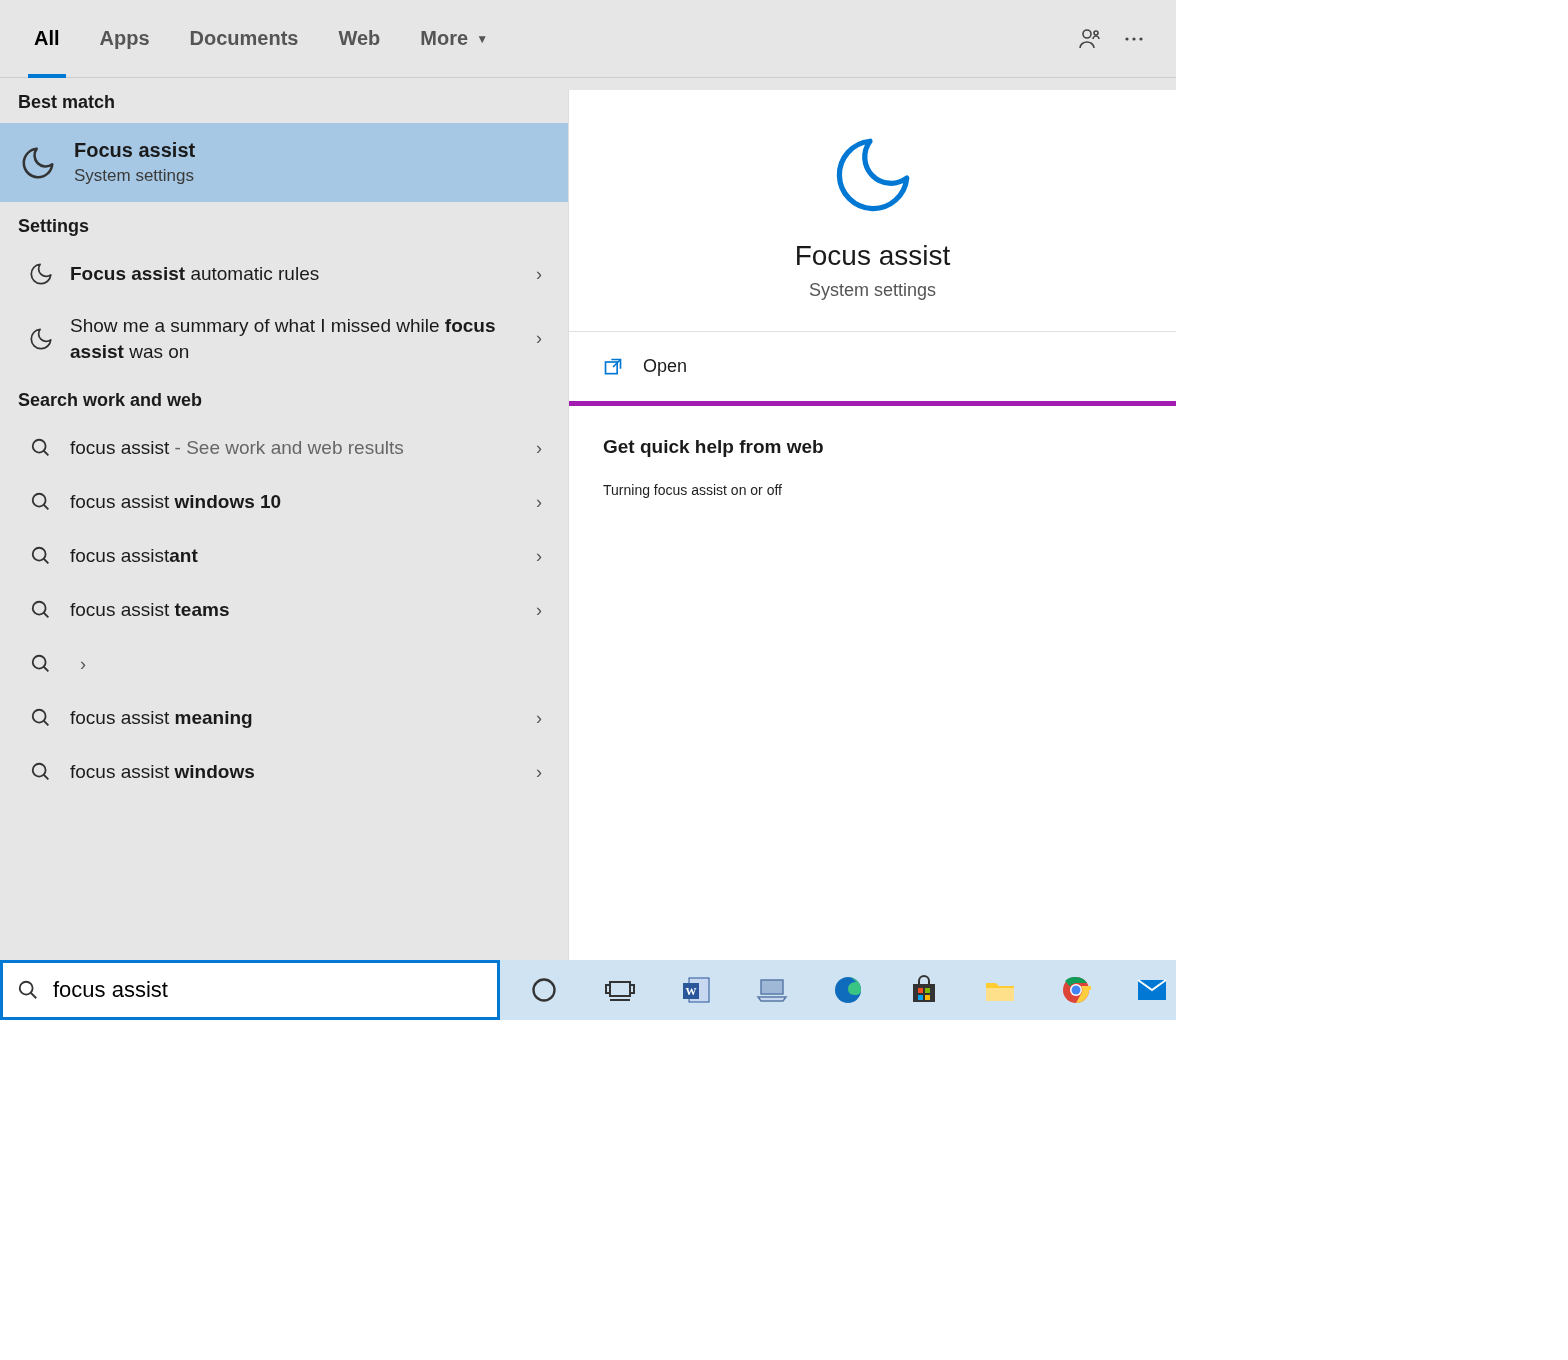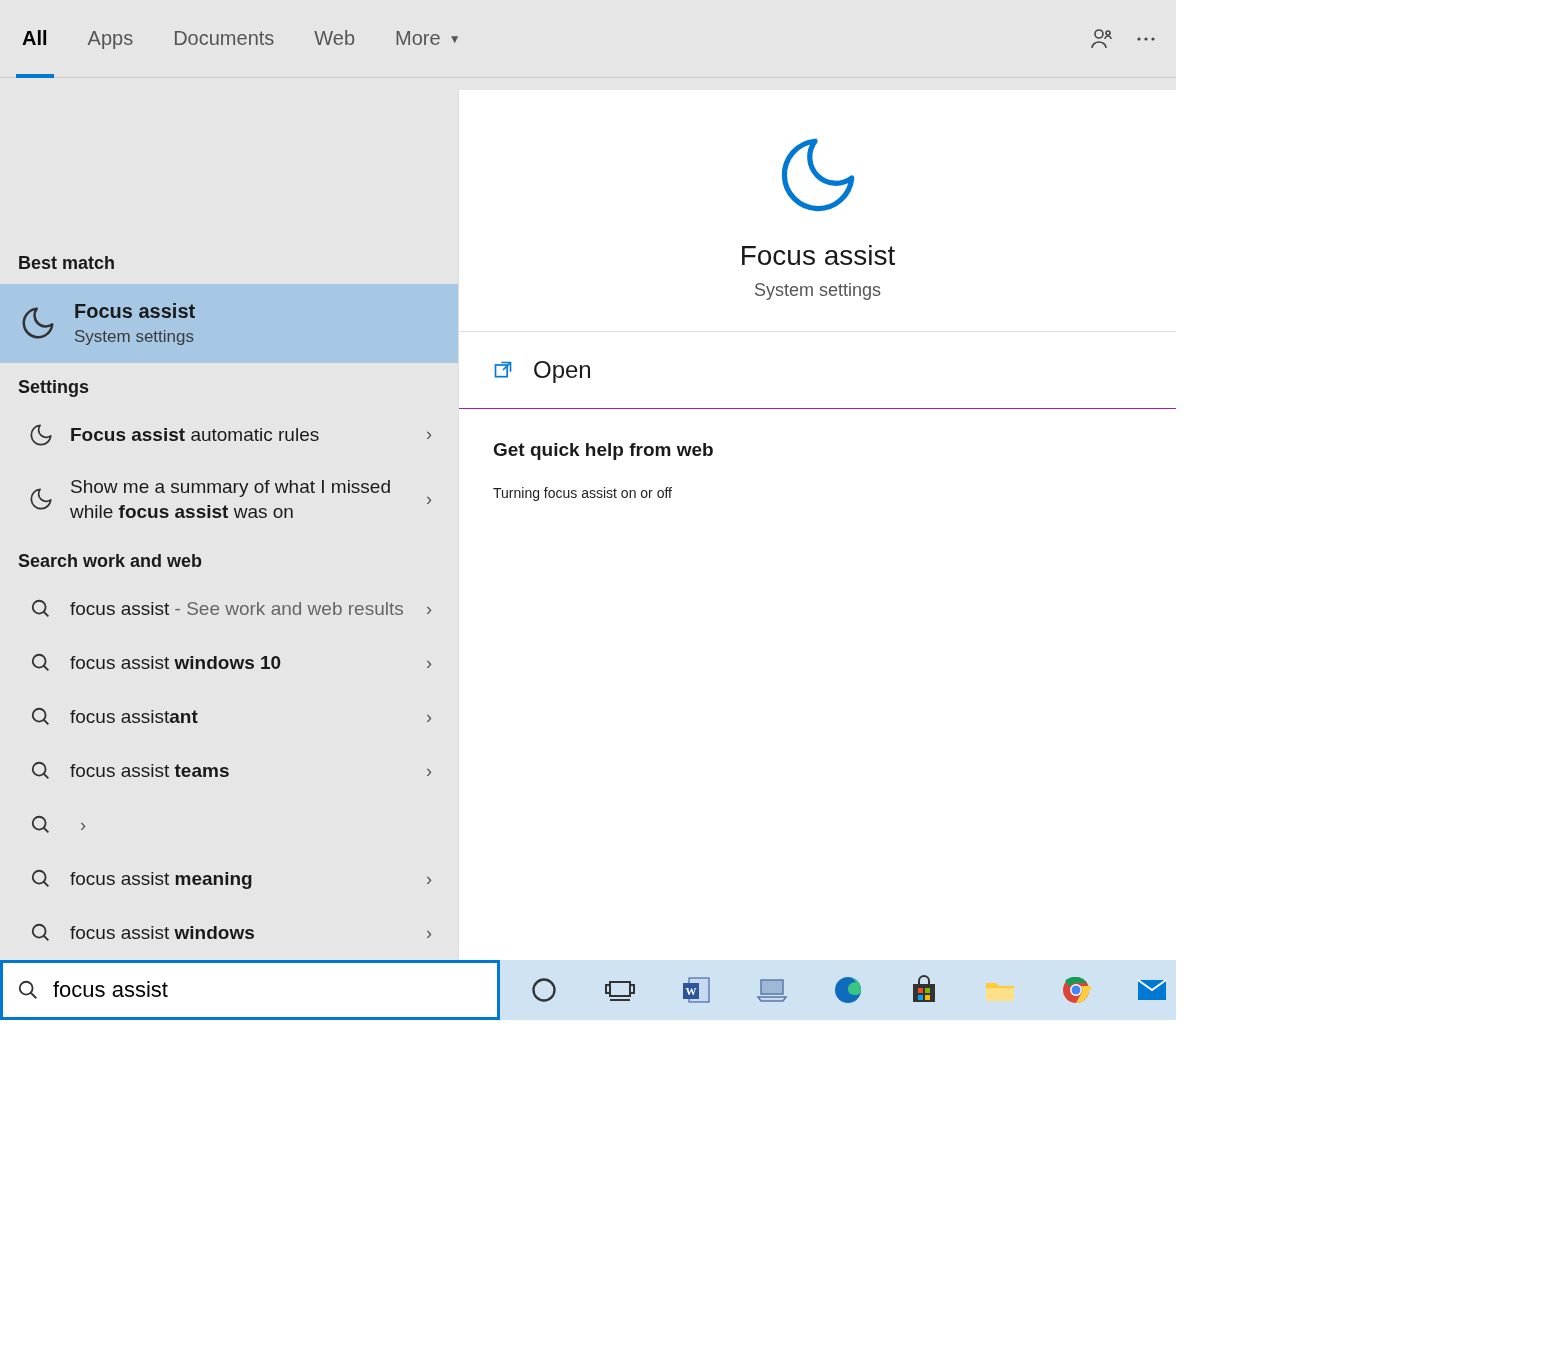--- a/index.html
+++ b/index.html
@@ -16,34 +16,35 @@
     display: flex;
     flex-direction: column;
     height: 960px;
     background: #e6e6e6;
   }
   
   .tabs {
     display: flex;
     align-items: center;
     height: 78px;
-    padding: 0 8px;
+    padding: 0 20px;
     border-bottom: 1px solid #ccc;
     background: #e6e6e6;
   }
   .tab {
     padding: 0 14px;
     height: 78px;
     display: flex;
     align-items: center;
     font-size: 20px;
     color: #555;
     cursor: pointer;
     position: relative;
     margin-right: 12px;
+    font-weight: bold;
   }
   .tab.active {
     color: #000;
     font-weight: 600;
   }
   .tab.active::after {
     content: "";
     position: absolute;
     bottom: 0;
     left: 8px;
@@ -62,23 +63,23 @@
     display:flex;align-items:center;justify-content:center;
     color:#444;font-size:20px;cursor:pointer;
   }
   
   .body {
     display: flex;
     flex: 1;
     min-height: 0;
   }
   .left {
-    width: 458px;
+    width: 568px;
     background: #e6e6e6;
-    display:flex;flex-direction:column;justify-content:flex-end;
+    display:flex;flex-direction:column;
   }
   .right {
     flex:1;
     background:#fff;
     border-left:1px solid #ddd;
     display:flex;flex-direction:column;
     margin-top:12px;
   }
   
   .section-header {
@@ -120,23 +121,23 @@
     display:flex;flex-direction:column;align-items:center;
     padding: 40px 20px 30px 20px;
     border-bottom:1px solid #e0e0e0;
   }
   .preview-top .big-moon { width:90px;height:90px;margin-bottom:20px;}
   .preview-top .ptitle { font-size:28px; font-weight:400; margin-bottom:8px;}
   .preview-top .psub { font-size:18px; color:#555;}
   .action-row {
     display:flex;align-items:center;
     padding:24px 34px;
-    border-bottom:1px solid #a21caf;
+    border-bottom:5px solid #a21caf;
     cursor:pointer;
-    font-size:24px;
+    font-size:18px;
   }
   .action-row .open-icon { color:#0078d4; margin-right:20px; font-size:20px;}
   .help-section { padding: 30px 34px; }
   .help-section .help-h { font-weight:700; font-size:19px; margin-bottom:24px;}
   .help-section .help-link { font-size:14px; color:#222; cursor:pointer;}
   
   .searchbar {
     position:relative;
     height:60px;
     width:518px;

